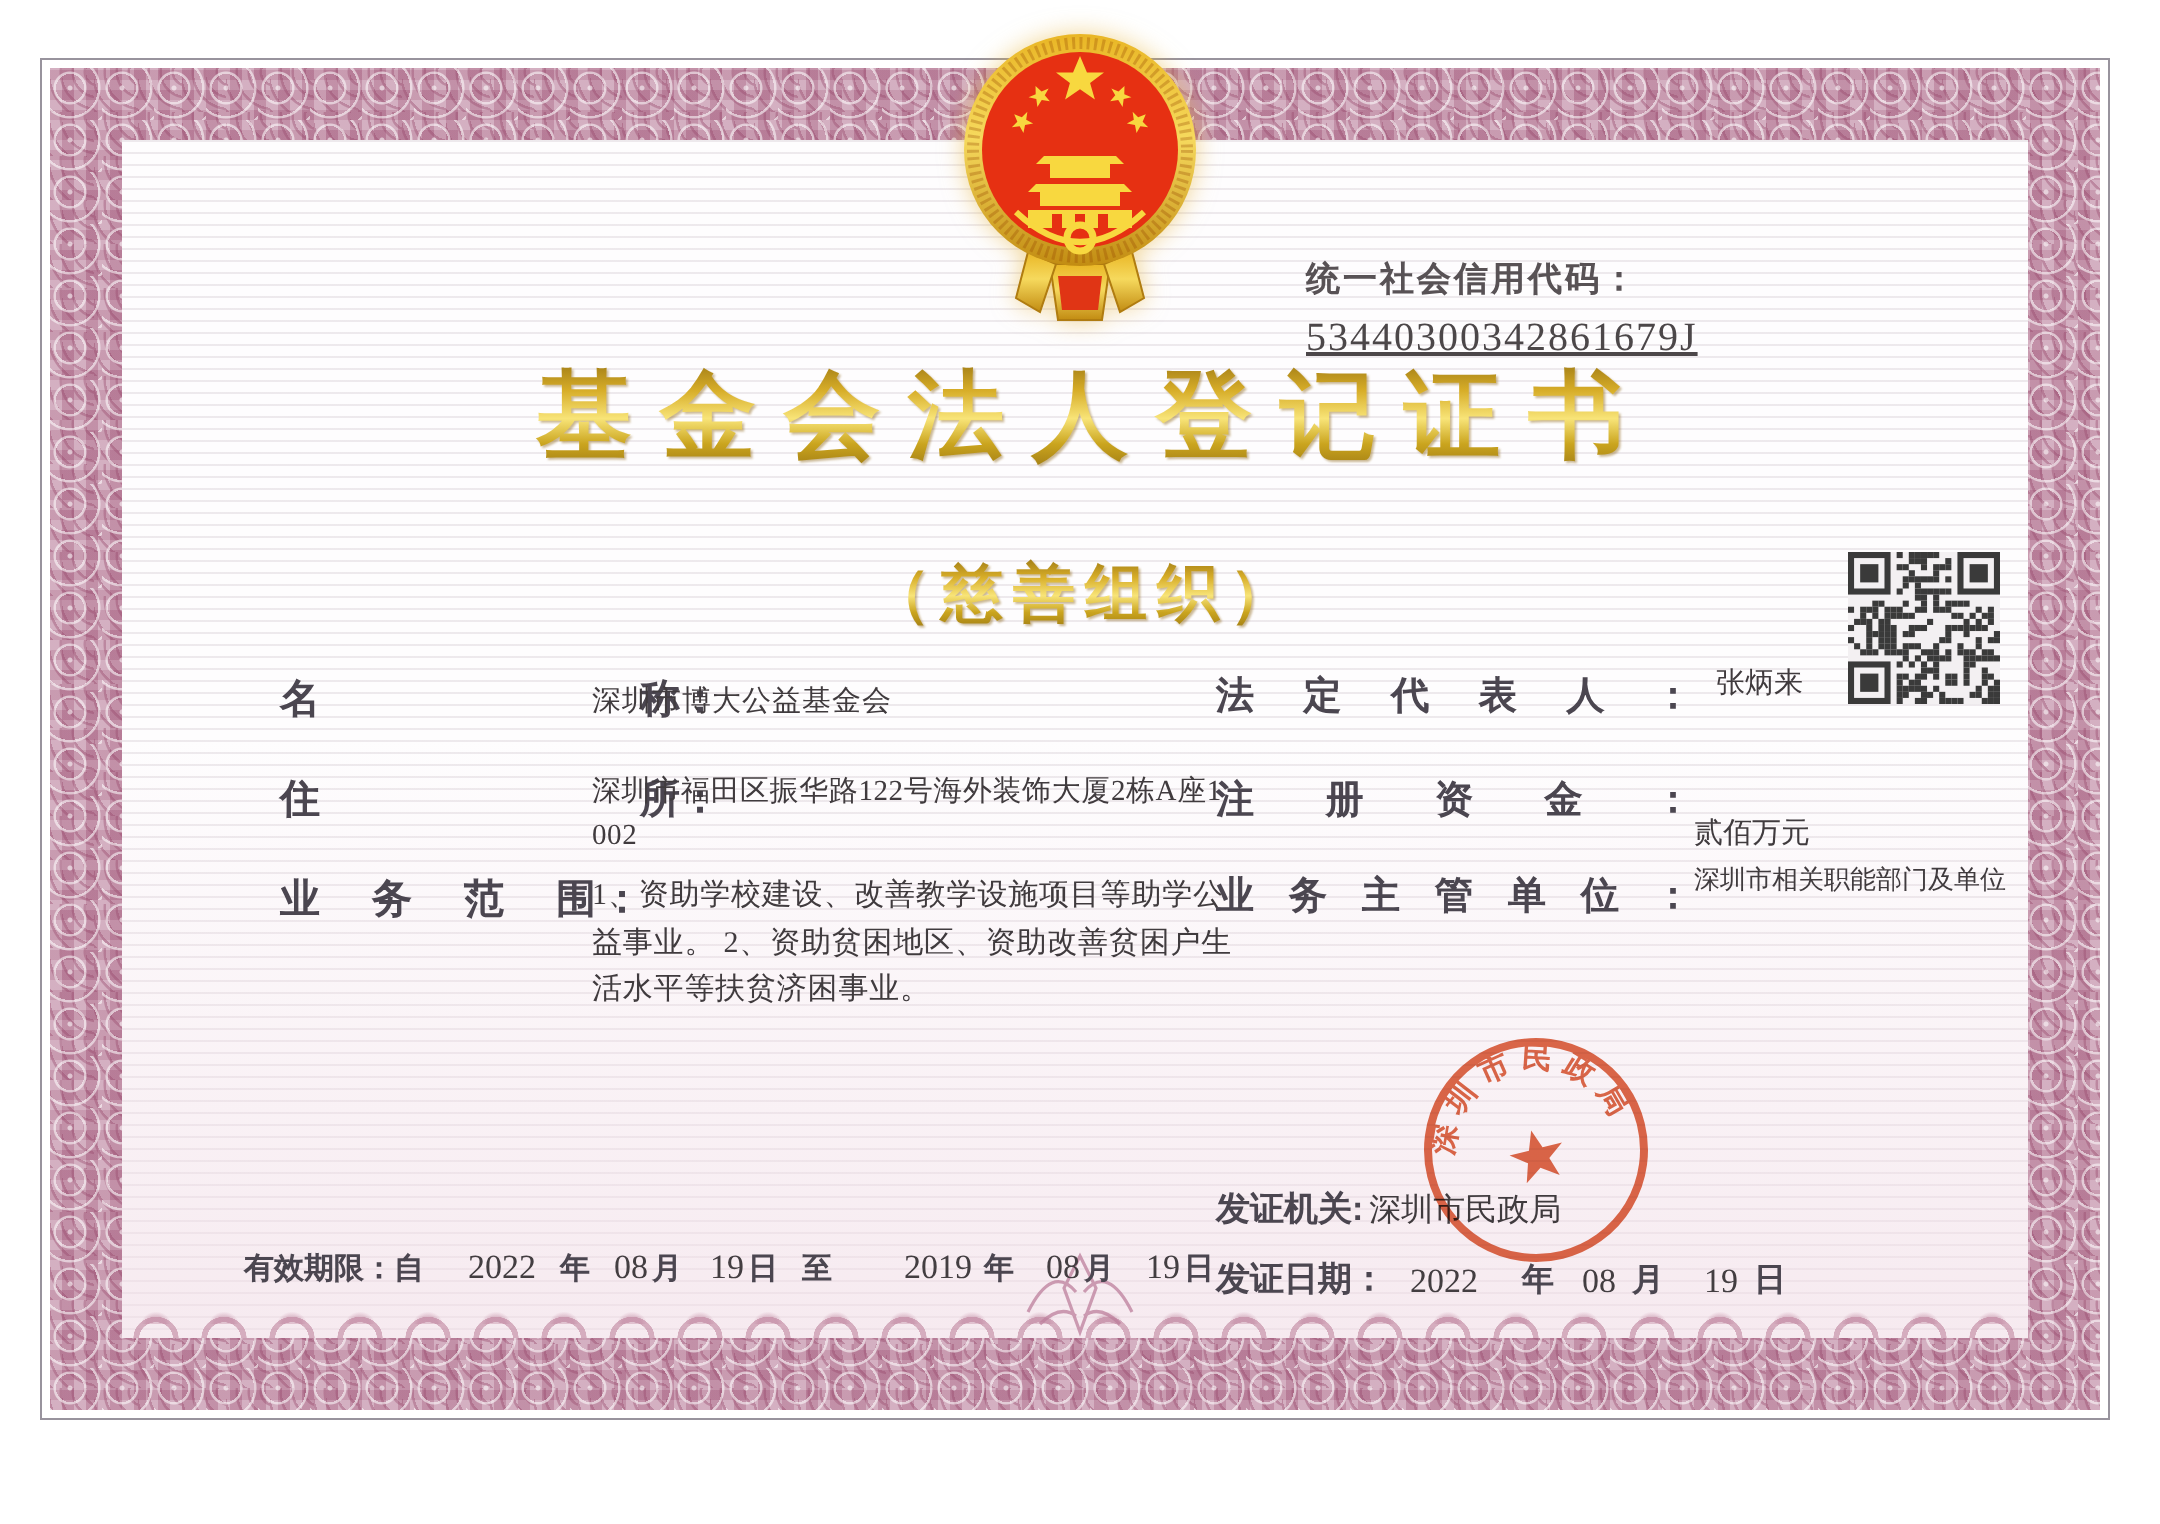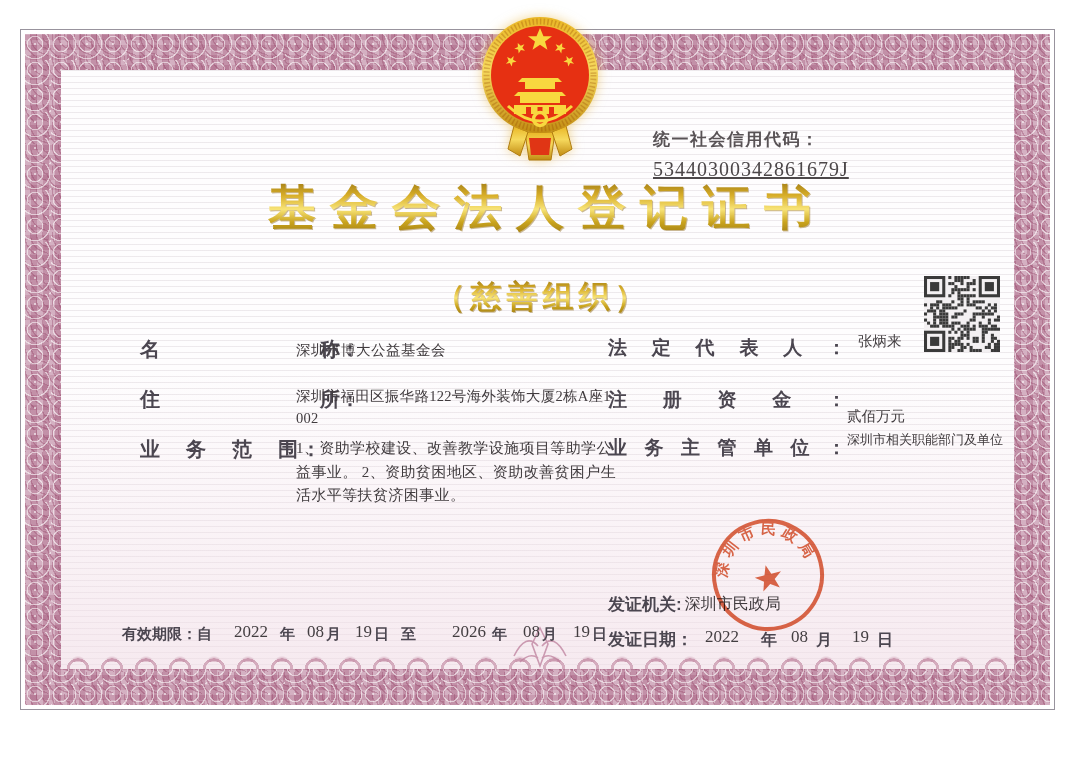--- a/index.html
+++ b/index.html
@@ -47,21 +47,21 @@
   #legal-label{left:608px;top:335px;}
   #legal-value{left:858px;top:332px;font-size:14.5px;}
   #addr-label{left:140px;top:386px;}
   #addr-value{left:296px;top:385px;font-size:14.5px;width:318px;line-height:22px;word-break:break-all;letter-spacing:.3px;}
   #capital-label{left:608px;top:387px;}
   #capital-value{left:847px;top:383px;font-size:14.5px;margin-top:24px;}
   #scope-label{left:140px;top:436px;letter-spacing:3px;}
   #scope-value{left:296px;top:437px;font-size:15px;width:321px;line-height:23.5px;word-break:break-all;letter-spacing:.4px;}
   #super-label{left:608px;top:435px;}
   #super-value{left:847px;top:431px;font-size:13px;}
-  .bl{position:absolute;display:flex;align-items:center;z-index:4;color:#4b4650;}
+  .bl{position:absolute;display:flex;align-items:flex-end;z-index:4;color:#4b4650;}
   #authority{left:608px;top:593px;}
   #authority .blab{font-size:17px;font-weight:700;}
   #authority .bval{font-family:"Liberation Serif",serif;font-size:16px;color:#403b3e;margin-left:3px;}
   #validity{left:122px;top:619px;}
   #validity .blab{font-size:15px;font-weight:700;padding-top:6px;}
   .num{font-family:"Liberation Serif",serif;font-size:17px;color:#433e41;}
   .unit{font-size:15px;font-weight:700;color:#4b4650;padding-top:6px;}
   #issuedate{left:608px;top:623px;}
   #issuedate .blab{font-size:17px;font-weight:700;padding-top:5px;}
   #issuedate .num{font-size:17px;}
@@ -387,21 +387,21 @@
 
   <div id="validity" class="bl">
     <span class="blab">有效期限：自</span>
     <span class="num" style="margin-left:22px">2022</span>
     <span class="unit" style="margin-left:12px">年</span>
     <span class="num" style="margin-left:12px">08</span>
     <span class="unit" style="margin-left:2px">月</span>
     <span class="num" style="margin-left:14px">19</span>
     <span class="unit" style="margin-left:2px">日</span>
     <span class="unit" style="margin-left:12px">至</span>
-    <span class="num" style="margin-left:36px">2026</span>
+    <span class="num" style="margin-left:36px">2019</span>
     <span class="unit" style="margin-left:6px">年</span>
     <span class="num" style="margin-left:16px">08</span>
     <span class="unit" style="margin-left:2px">月</span>
     <span class="num" style="margin-left:16px">19</span>
     <span class="unit" style="margin-left:2px">日</span>
   </div>
 
   <div id="issuedate" class="bl">
     <span class="blab">发证日期：</span>
     <span class="num" style="margin-left:12px">2022</span>

